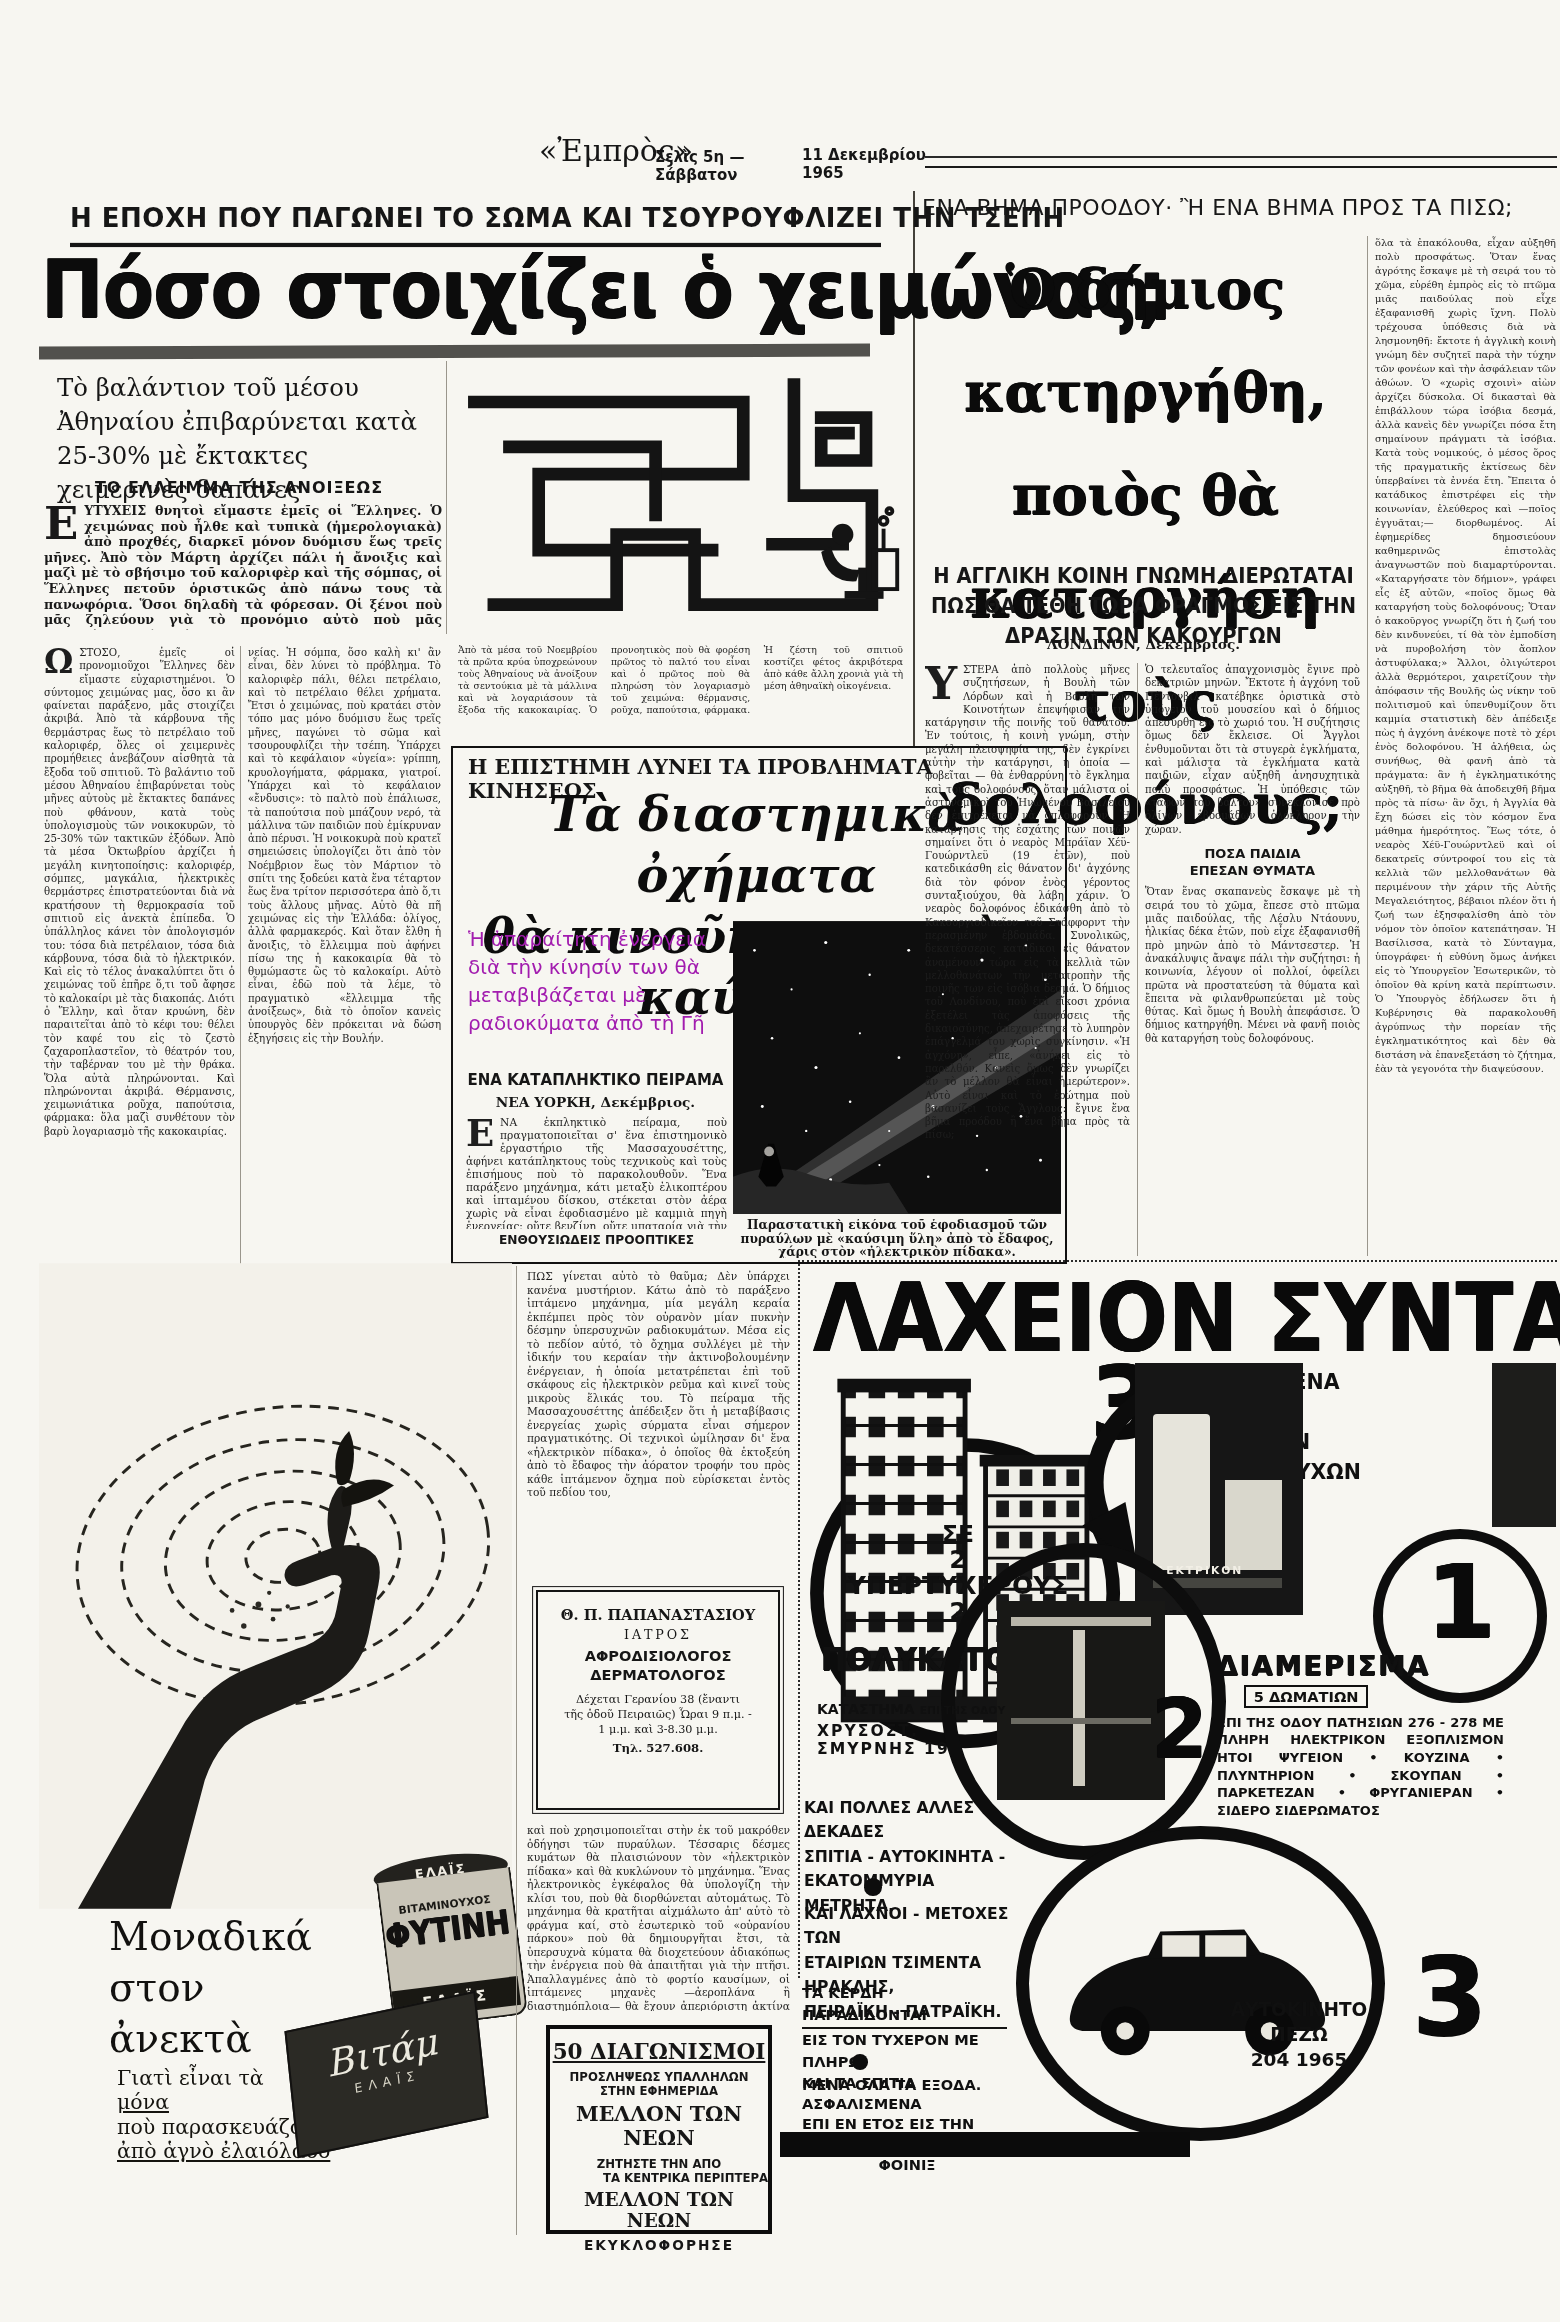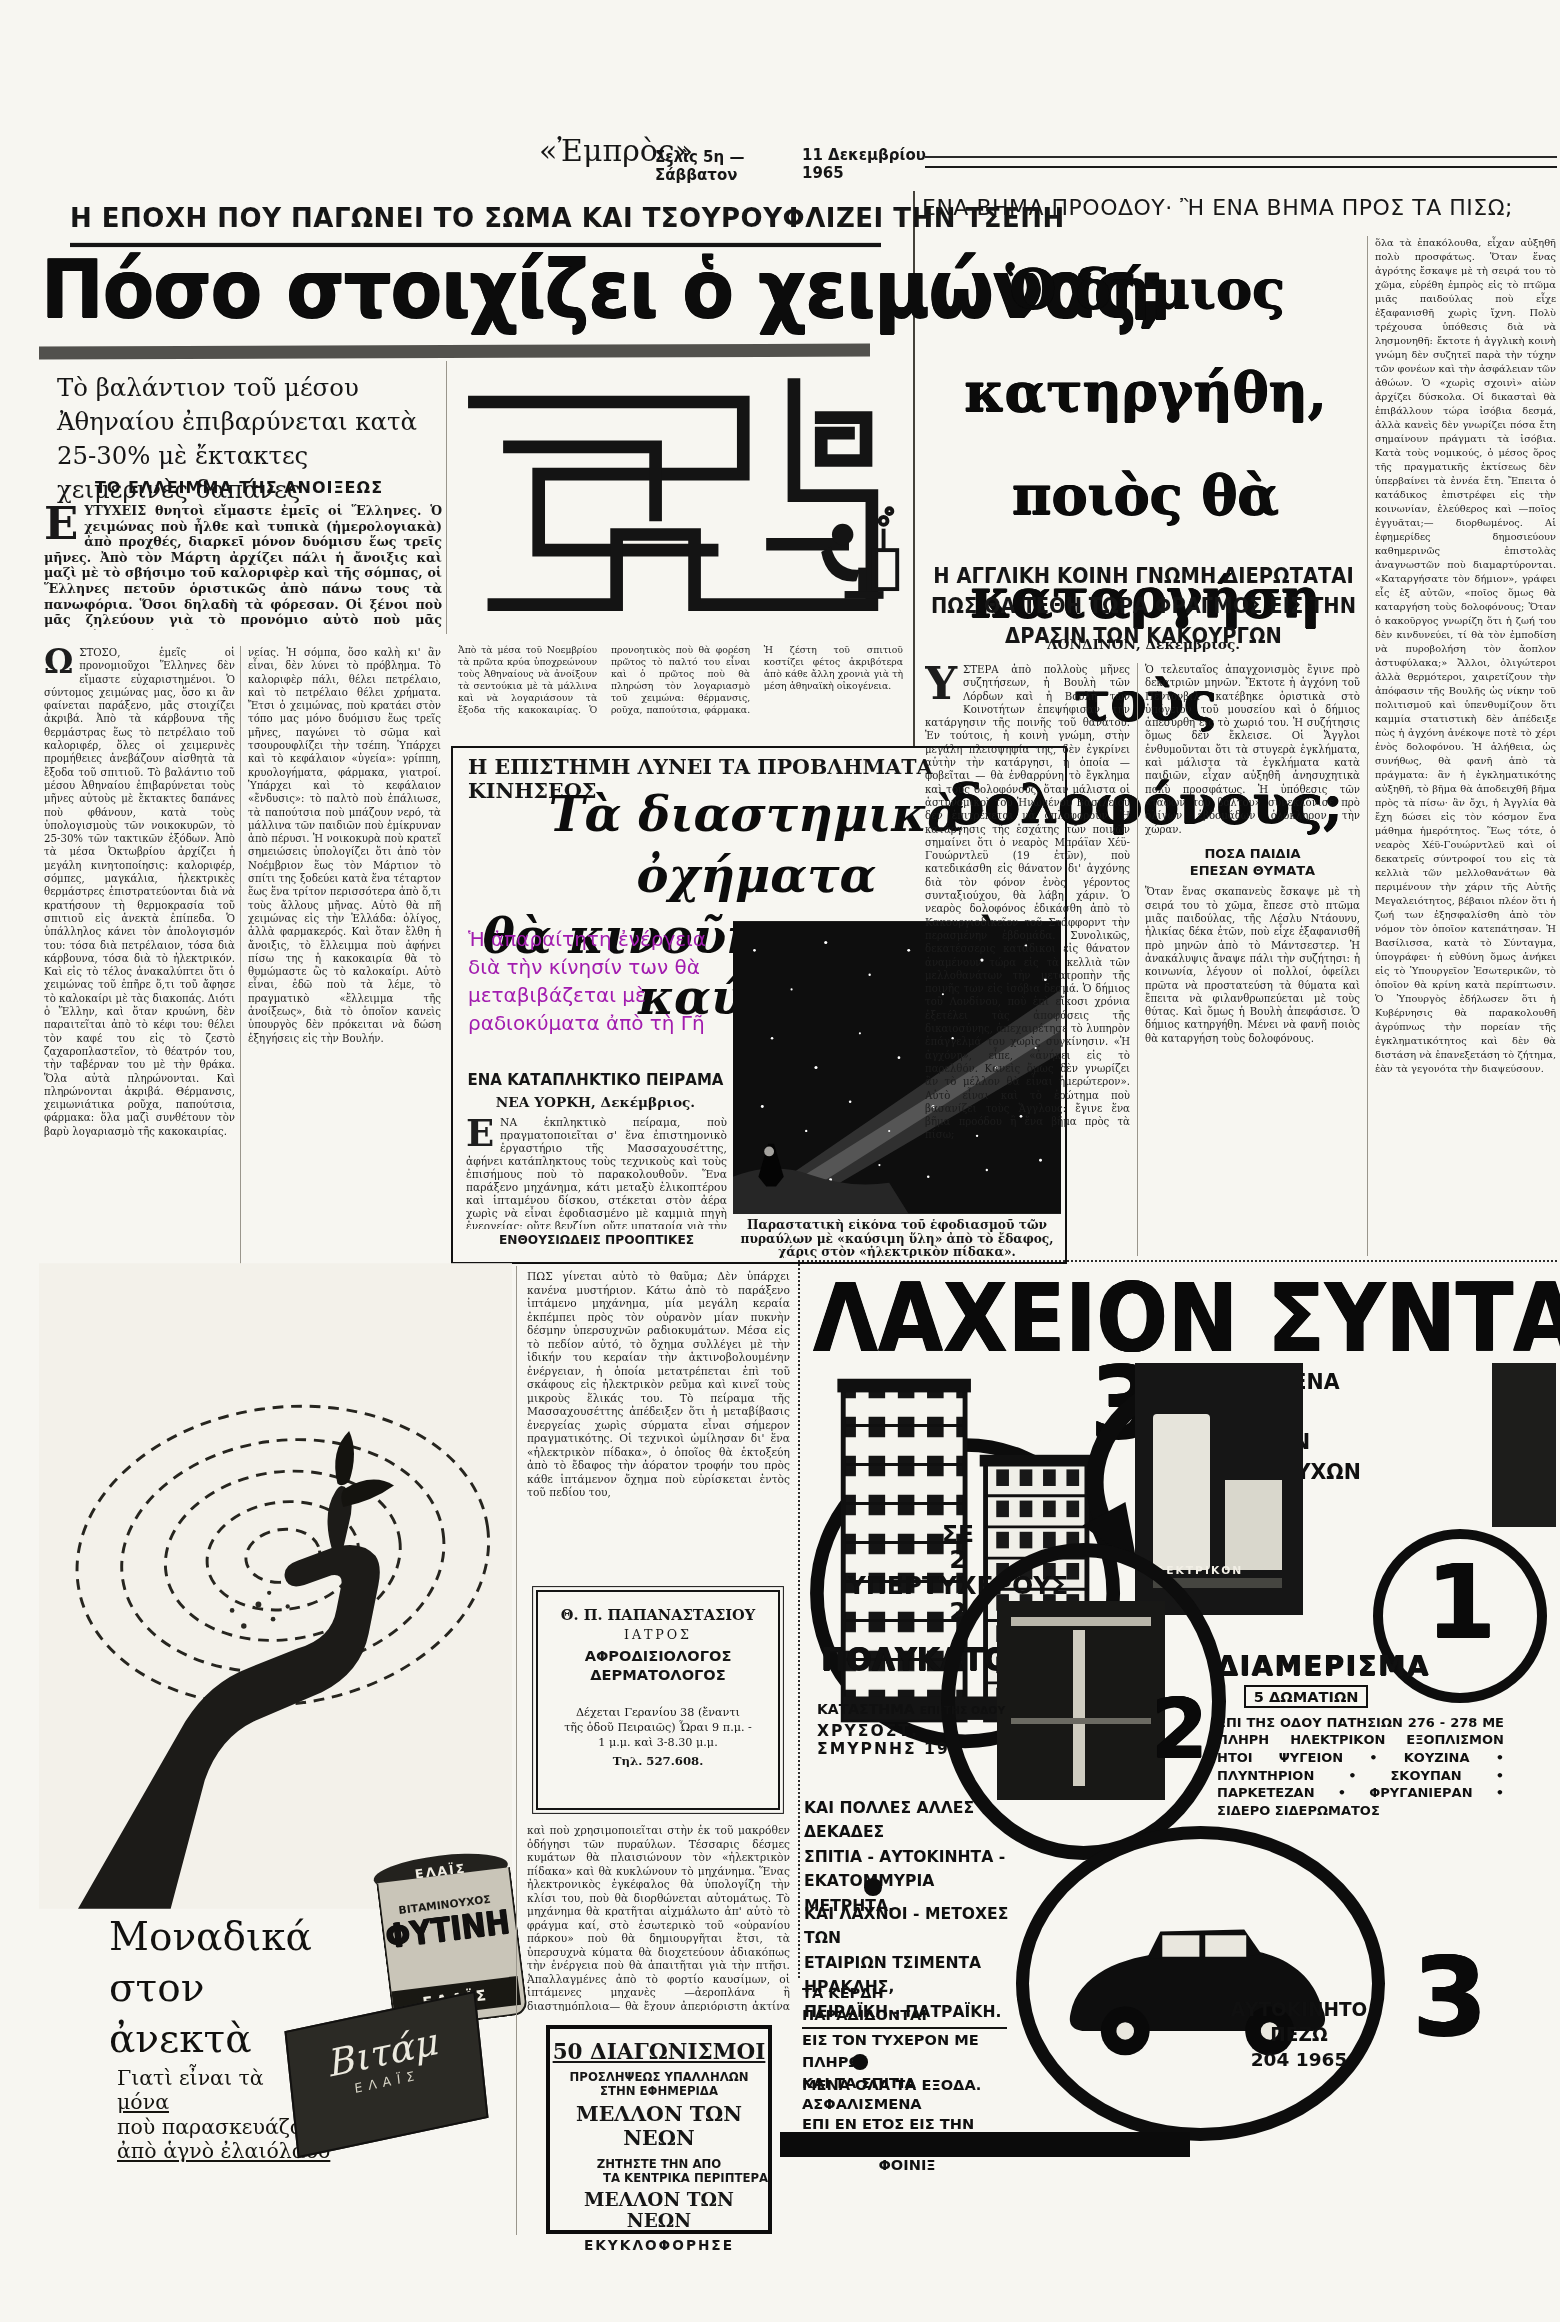--- a/index.html
+++ b/index.html
@@ -220,21 +220,21 @@
 
   <div class="abs rule-v" style="left:516px;top:1266px;height:969px;"></div>
 
   <div class="abs serif just ovh" style="left:527px;top:1270px;width:263px;height:308px;font-size:10.7px;line-height:13.5px;color:#1f1f1f;">ΠΩΣ γίνεται αὐτὸ τὸ θαῦμα; Δὲν ὑπάρχει κανένα μυστήριον. Κάτω ἀπὸ τὸ παράξενο ἱπτάμενο μηχάνημα, μία μεγάλη κεραία ἐκπέμπει πρὸς τὸν οὐρανὸν μίαν πυκνὴν δέσμην ὑπερσυχνῶν ραδιοκυμάτων. Μέσα εἰς τὸ πεδίον αὐτό, τὸ ὄχημα συλλέγει μὲ τὴν ἰδικήν του κεραίαν τὴν ἀκτινοβολουμένην ἐνέργειαν, ἡ ὁποία μετατρέπεται ἐπὶ τοῦ σκάφους εἰς ἠλεκτρικὸν ρεῦμα καὶ κινεῖ τοὺς μικροὺς ἕλικάς του. Τὸ πείραμα τῆς Μασσαχουσέττης ἀπέδειξεν ὅτι ἡ μεταβίβασις ἐνεργείας χωρὶς σύρματα εἶναι σήμερον πραγματικότης. Οἱ τεχνικοὶ ὡμίλησαν δι' ἕνα «ἠλεκτρικὸν πίδακα», ὁ ὁποῖος θὰ ἐκτοξεύη ἀπὸ τὸ ἔδαφος τὴν ἀόρατον τροφήν του πρὸς κάθε ἱπτάμενον ὄχημα ποὺ εὑρίσκεται ἐντὸς τοῦ πεδίου του,</div>
 
   <div class="abs ctr" style="left:536px;top:1590px;width:244px;height:220px;border:2px solid #141414;box-shadow:0 0 0 2.9px #f7f6f1,0 0 0 3.9px #141414;padding-top:13.7px;box-sizing:border-box;">
     <div class="serif b" style="font-size:14.6px;">Θ. Π. ΠΑΠΑΝΑΣΤΑΣΙΟΥ</div>
     <div class="serif" style="font-size:12.7px;margin-top:3.9px;letter-spacing:2.9px;">ΙΑΤΡΟΣ</div>
     <div class="sans b" style="font-size:14.6px;margin-top:5.9px;">ΑΦΡΟΔΙΣΙΟΛΟΓΟΣ</div>
     <div class="sans b" style="font-size:14.6px;margin-top:2px;">ΔΕΡΜΑΤΟΛΟΓΟΣ</div>
-    <div class="serif" style="font-size:11.2px;margin-top:23px;line-height:14.6px;">Δέχεται Γερανίου 38 (ἔναντι</div>
+    <div class="serif" style="font-size:11.2px;margin-top:10px;line-height:14.6px;">Δέχεται Γερανίου 38 (ἔναντι</div>
     <div class="serif" style="font-size:11.2px;line-height:14.6px;">τῆς ὁδοῦ Πειραιῶς) Ὧραι 9 π.μ. -</div>
     <div class="serif" style="font-size:11.2px;line-height:14.6px;">1 μ.μ. καὶ 3-8.30 μ.μ.</div>
     <div class="serif b" style="font-size:11.7px;margin-top:3.9px;">Τηλ. 527.608.</div>
   </div>
 
   <div class="abs serif just ovh" style="left:527px;top:1824px;width:263px;height:187px;font-size:10.7px;line-height:13.5px;color:#1f1f1f;">καὶ ποὺ χρησιμοποιεῖται στὴν ἐκ τοῦ μακρόθεν ὁδήγησι τῶν πυραύλων. Τέσσαρις δέσμες κυμάτων θὰ πλαισιώνουν τὸν «ἠλεκτρικὸν πίδακα» καὶ θὰ κυκλώνουν τὸ μηχάνημα. Ἕνας ἠλεκτρονικὸς ἐγκέφαλος θὰ ὑπολογίζη τὴν κλίσι του, ποὺ θὰ διορθώνεται αὐτομάτως. Τὸ μηχάνημα θὰ κρατῆται αἰχμάλωτο ἀπ' αὐτὸ τὸ φράγμα καί, στὸ ἐσωτερικὸ τοῦ «οὐρανίου πάρκου» ποὺ θὰ δημιουργῆται ἔτσι, τὰ ὑπερσυχνὰ κύματα θὰ διοχετεύουν ἀδιακόπως τὴν ἐνέργεια ποὺ θὰ ἀπαιτῆται γιὰ τὴν πτῆσι. Ἀπαλλαγμένες ἀπὸ τὸ φορτίο καυσίμων, οἱ ἱπτάμενες μηχανὲς —ἀεροπλάνα ἢ διαστημόπλοια— θὰ ἔχουν ἀπεριόριστη ἀκτίνα δράσεως.</div>
 
   <div class="abs ctr" style="left:546px;top:2025px;width:226px;height:209px;border:4.9px solid #0d0d0d;box-sizing:border-box;padding-top:9.8px;background:#f7f6f1;">
     <div class="serif b" style="font-size:21.5px;text-decoration:underline;">50 ΔΙΑΓΩΝΙΣΜΟΙ</div>
     <div class="sans b" style="font-size:11.7px;margin-top:5.9px;">ΠΡΟΣΛΗΨΕΩΣ ΥΠΑΛΛΗΛΩΝ</div>

